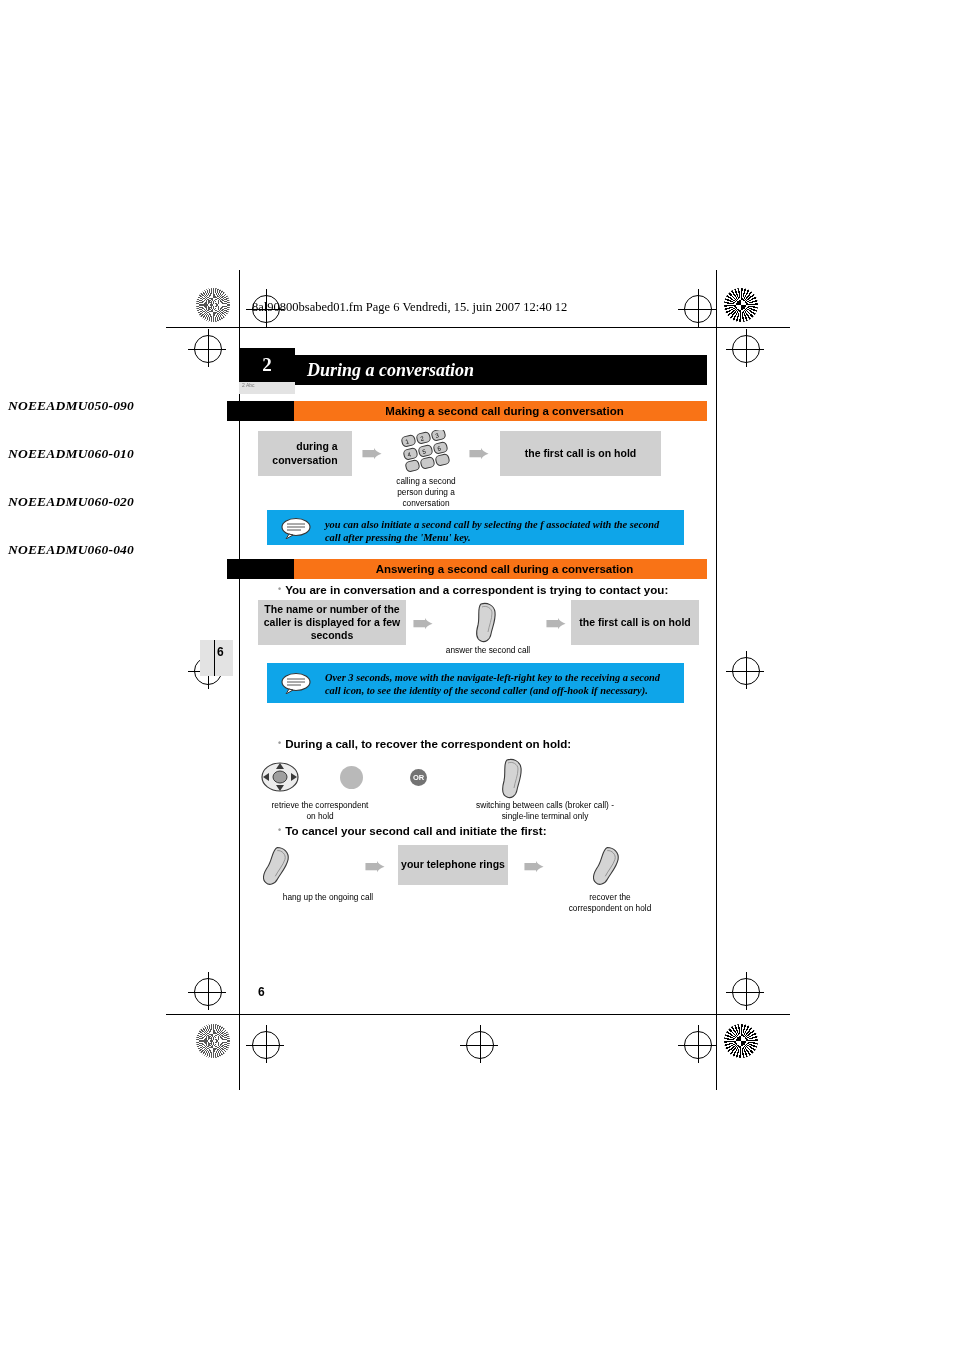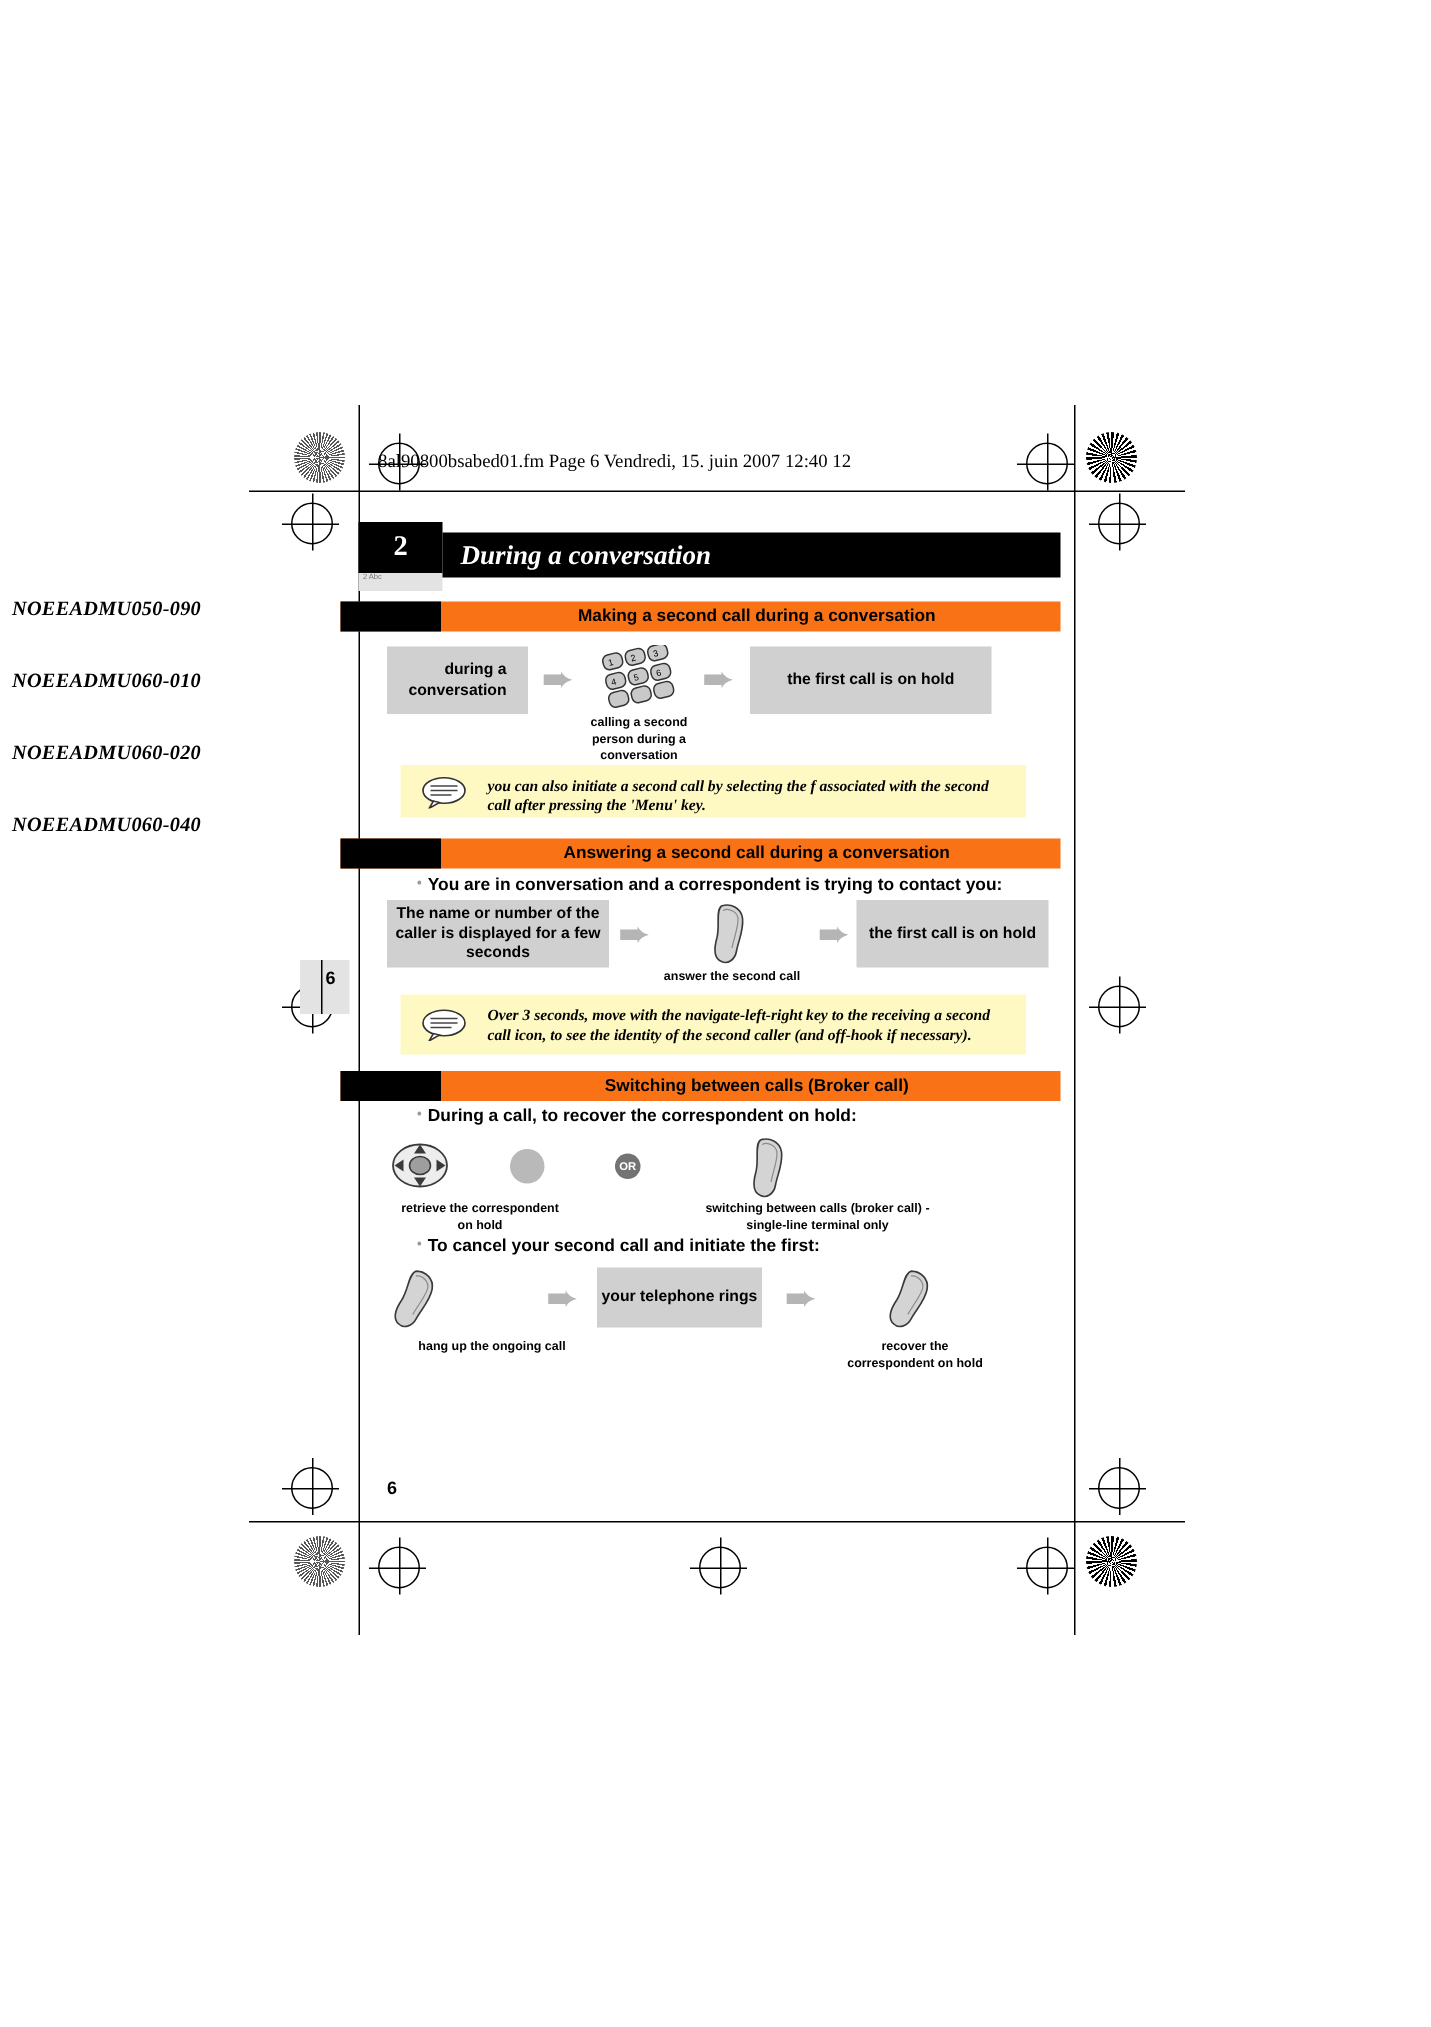--- a/index.html
+++ b/index.html
@@ -34,25 +34,25 @@
 
   
   .sec{position:absolute;left:227px;width:480px;height:20px;background:#f97316;}
   .sec .blk{position:absolute;left:0;top:0;width:67px;height:20px;background:#000;}
   .sec .lbl{position:absolute;left:75px;top:0;right:0;height:20px;display:flex;align-items:center;justify-content:center;
      font-size:11.5px;font-weight:bold;color:#000;}
 
   
   .gbox{position:absolute;background:#d0d0d0;display:flex;align-items:center;justify-content:center;text-align:center;
      font-size:10.5px;font-weight:bold;color:#000;line-height:1.25;}
-  .cap{position:absolute;text-align:center;font-size:8.3px;color:#000;line-height:1.35;font-weight:bold;}
+  .cap{position:absolute;text-align:center;font-size:8.3px;color:#000;line-height:1.35;}
   .arrow{position:absolute;color:#b5b5b5;font-size:26px;line-height:1;font-family:"DejaVu Sans",sans-serif;}
 
   
-  .note{position:absolute;background:#fef9c3;}
+  .note{position:absolute;background:#0ea5e9;}
   .note .txt{position:absolute;left:58px;top:8px;right:8px;font-family:"Liberation Serif",serif;font-style:italic;font-weight:bold;
      font-size:10.4px;line-height:1.25;color:#000;}
   .note .bubble{position:absolute;left:14px;top:50%;transform:translateY(-50%);width:32px;height:22px;}
 
   
   .bullet{position:absolute;font-size:11.6px;font-weight:bold;color:#000;}
   .bullet .dot{color:#9a9a9a;font-size:9px;vertical-align:2px;margin-right:4px;}
 
   
   .pnum-box{position:absolute;left:200px;top:640px;width:33px;height:36px;background:#e3e3e3;}
@@ -224,24 +224,20 @@
         <ellipse cx="15" cy="10" rx="14" ry="8.5" fill="#fff" stroke="#333" stroke-width="1.1"></ellipse>
         <line x1="6" y1="7" x2="24" y2="7" stroke="#444" stroke-width="0.9"></line>
         <line x1="6" y1="10" x2="24" y2="10" stroke="#444" stroke-width="0.9"></line>
         <line x1="6" y1="13" x2="20" y2="13" stroke="#444" stroke-width="0.9"></line>
         <path d="M8 17 L5 22 L12 18 Z" fill="#fff" stroke="#333" stroke-width="1"></path>
       </svg>
     </div>
     <div class="txt">Over 3 seconds, move with the navigate-left-right key to the receiving a second call icon, to see the identity of the second caller (and off-hook if necessary).</div>
   </div>
 
-  <div class="sec" style="top:714px;">
-    <div class="blk"></div>
-    <div class="lbl">Switching between calls (Broker call)</div>
-  </div>
 
   <div class="bullet" style="left:278px;top:737px;">
     <span class="dot">•</span><span>During a call, to recover the correspondent on hold:</span>
   </div>
 
   <div class="handset" style="left:260px;top:760px;width:40px;height:36px;">
     <svg width="40" height="36" viewBox="0 0 40 36">
       <ellipse cx="20" cy="17" rx="18" ry="14" fill="#ededed" stroke="#3a3a3a" stroke-width="1.2"></ellipse>
       <ellipse cx="20" cy="17" rx="7" ry="6" fill="#9e9e9e" stroke="#3a3a3a" stroke-width="1"></ellipse>
       <polygon points="20,3 24,9 16,9" fill="#3a3a3a"></polygon>

